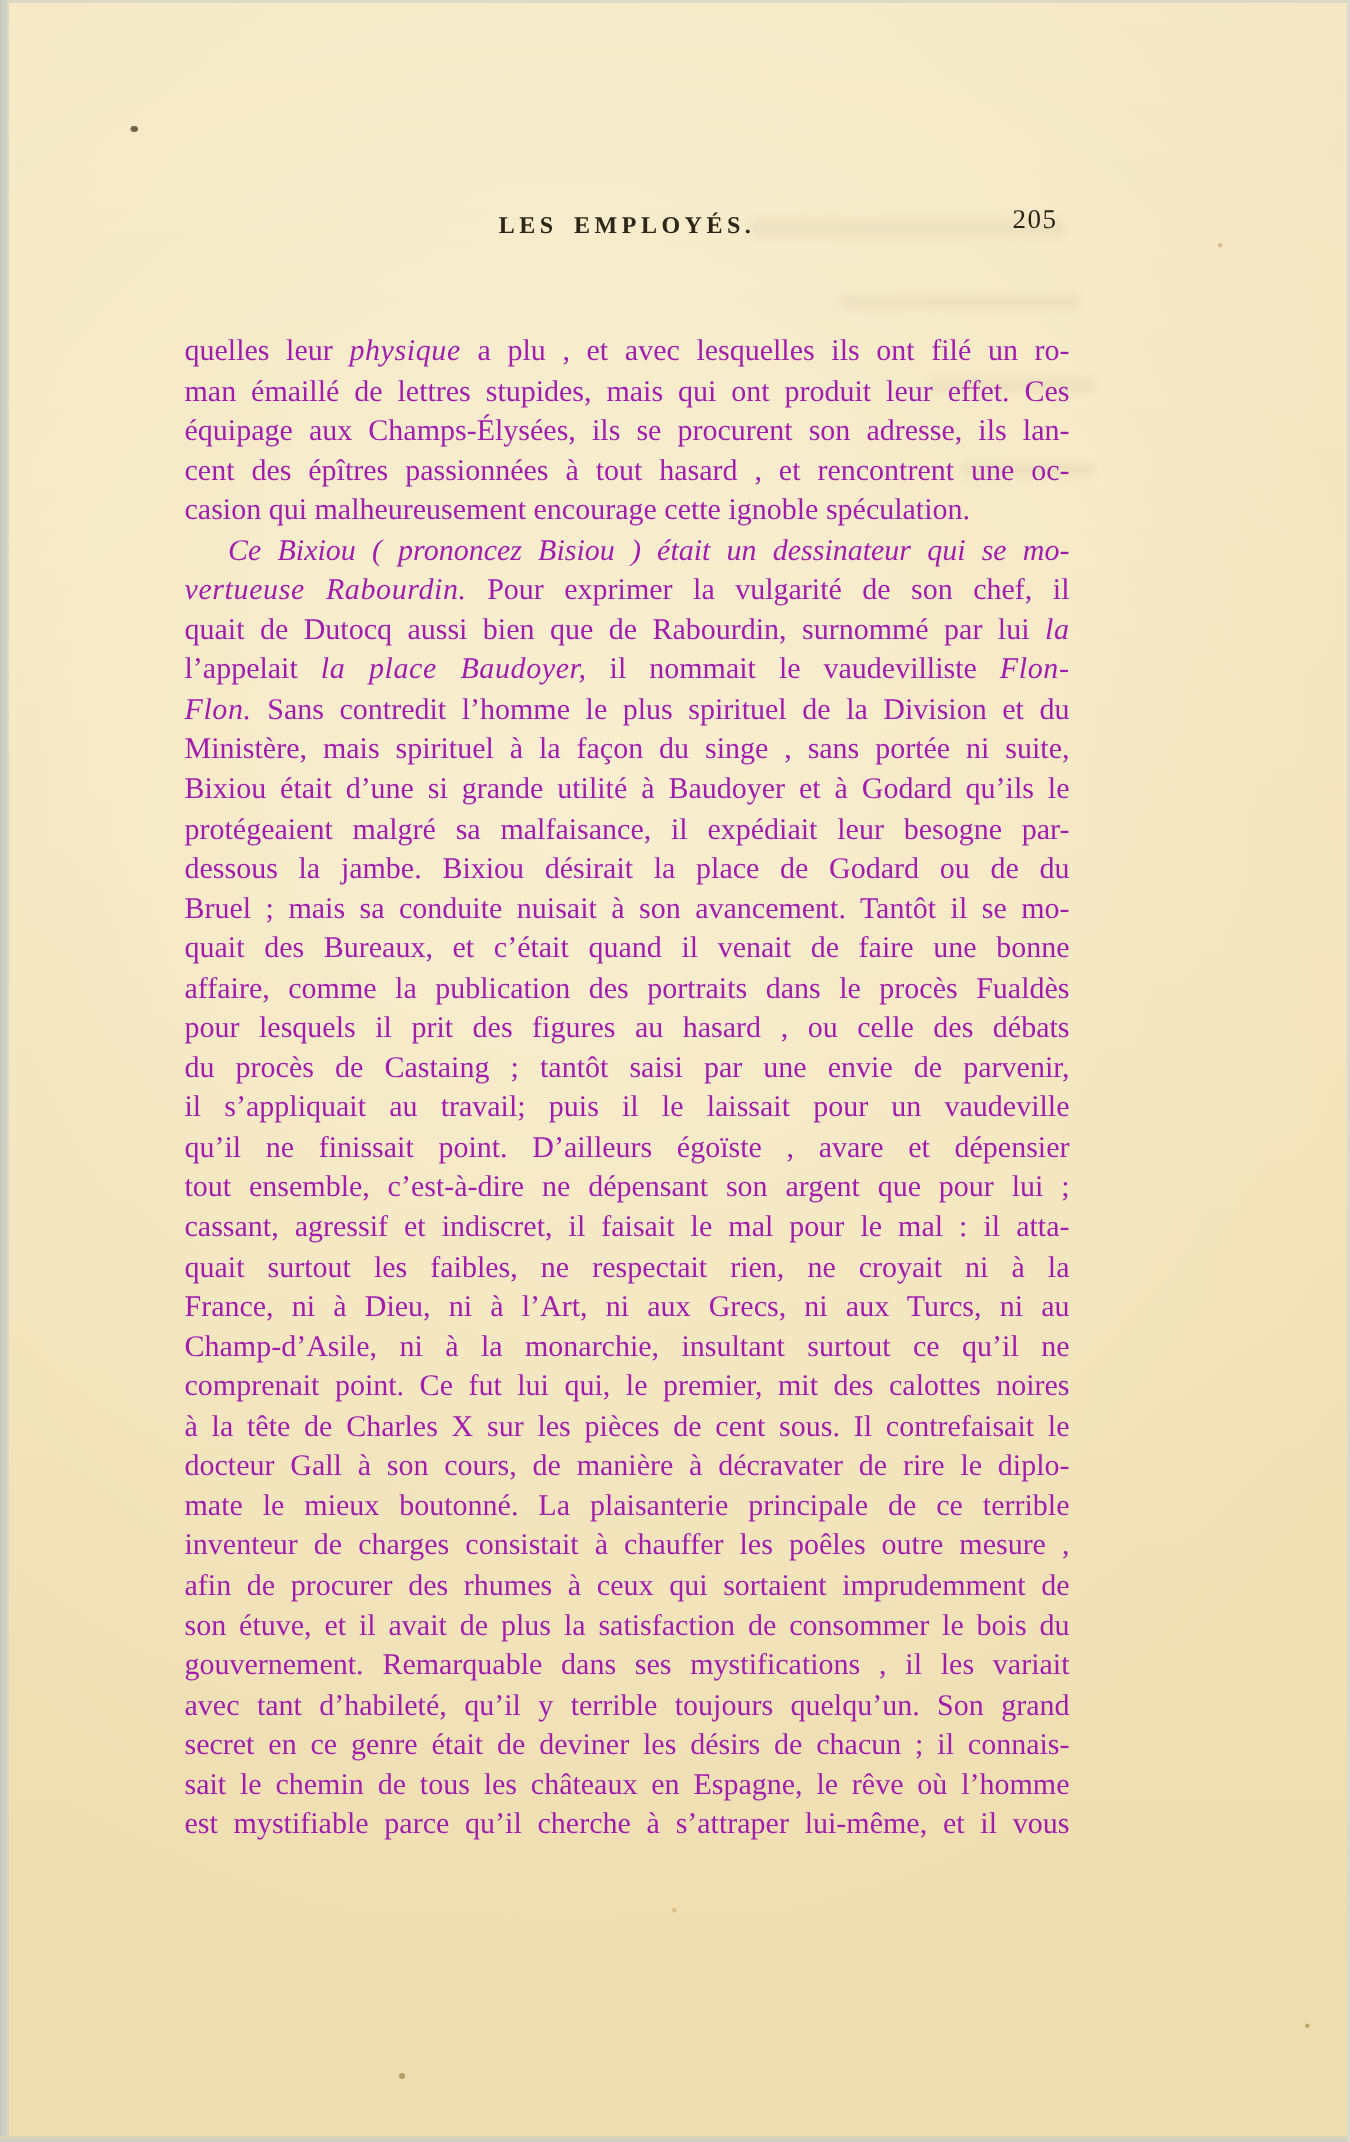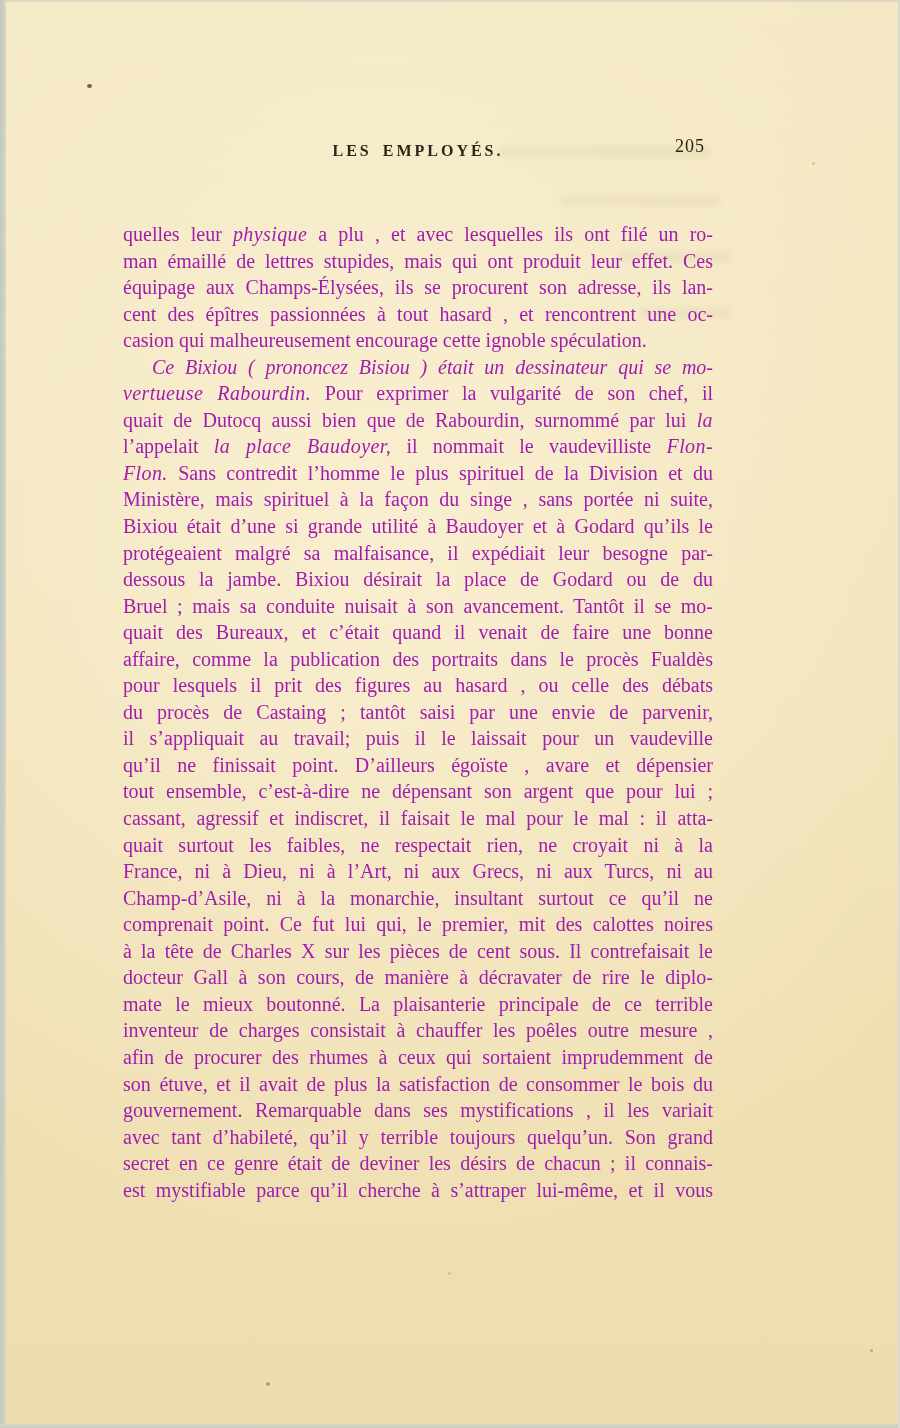--- a/index.html
+++ b/index.html
@@ -166,19 +166,20 @@
     <div class="line"><span>comprenait point. Ce fut lui qui, le premier, mit des calottes noires</span></div>
     <div class="line"><span>à la tête de Charles X sur les pièces de cent sous. Il contrefaisait le</span></div>
     <div class="line"><span>docteur Gall à son cours, de manière à décravater de rire le diplo-</span></div>
     <div class="line"><span>mate le mieux boutonné. La plaisanterie principale de ce terrible</span></div>
     <div class="line"><span>inventeur de charges consistait à chauffer les poêles outre mesure ,</span></div>
     <div class="line"><span>afin de procurer des rhumes à ceux qui sortaient imprudemment de</span></div>
     <div class="line"><span>son étuve, et il avait de plus la satisfaction de consommer le bois du</span></div>
     <div class="line"><span>gouvernement. Remarquable dans ses mystifications , il les variait</span></div>
     <div class="line"><span>avec tant d’habileté, qu’il y terrible toujours quelqu’un. Son grand</span></div>
     <div class="line"><span>secret en ce genre était de deviner les désirs de chacun ; il connais-</span></div>
+    <div class="line"><span>sait le chemin de tous les châteaux en Espagne, le rêve où l’homme</span></div>
     <div class="line"><span>est mystifiable parce qu’il cherche à s’attraper lui-même, et il vous</span></div>
   </div>
 
 <div class="edge-top"></div>
 <div class="edge-left"></div>
 <div class="edge-bottom"></div>
 <div class="edge-right"></div>
 
 </body></html>

